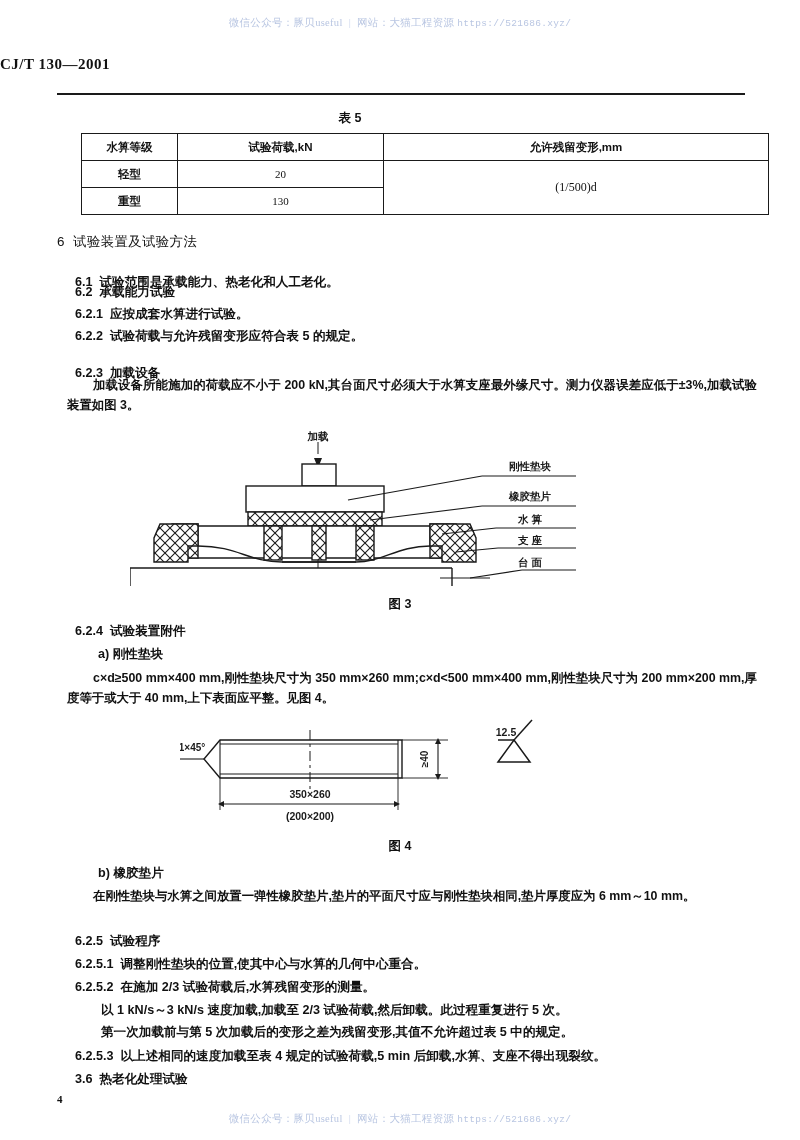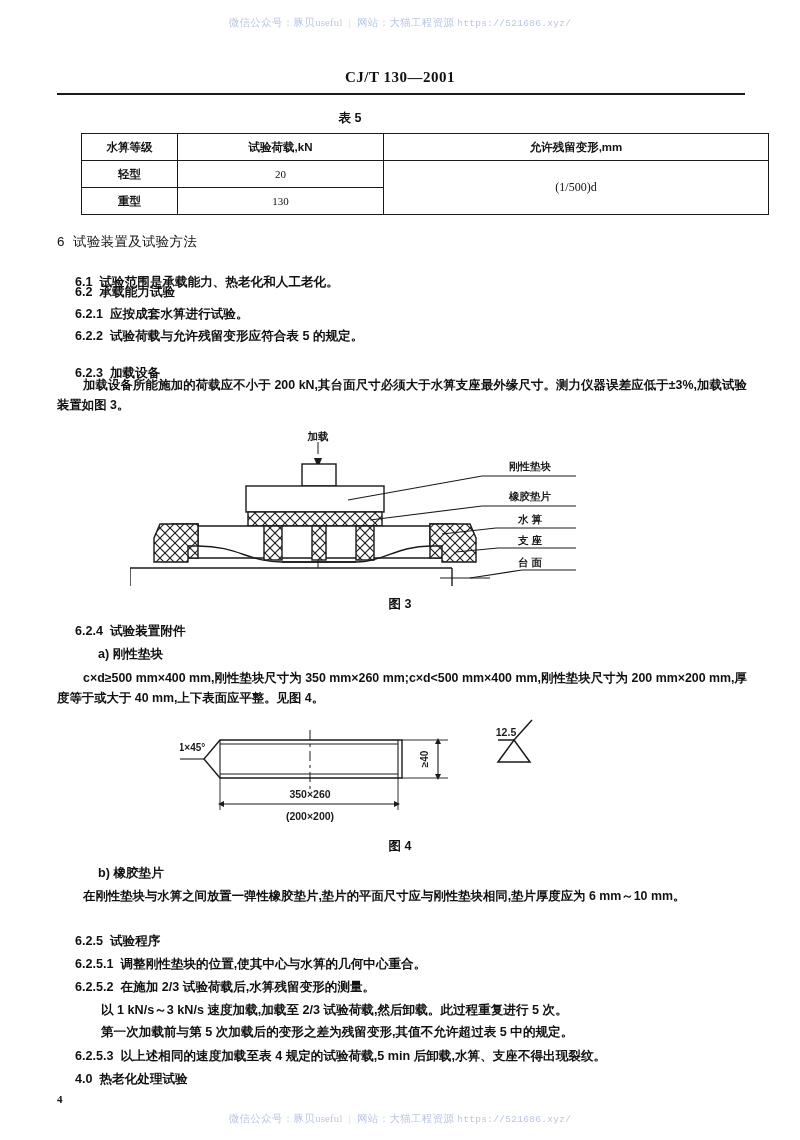--- a/index.html
+++ b/index.html
@@ -29,24 +29,24 @@
     white-space: nowrap;
   }
   .watermark .sep { padding: 0 6px; color: #c8d3ea; }
   .watermark .url { font-family: "Liberation Mono", monospace; font-size: 9.5px; }
   #wm-top { top: 16px; }
   #wm-bottom { top: 1112px; }
 
   
   #doc-header {
     position: absolute;
-    top: 68px;
+    top: 55px;
     left: 0;
     width: 800px;
-    text-align: center;
+    text-align: left;
   }
   #doc-header .code {
     font-family: "Liberation Serif", serif;
     font-weight: bold;
     font-size: 15px;
     letter-spacing: 0.5px;
   }
   #header-rule {
     position: absolute;
     top: 93px;
@@ -110,21 +110,21 @@
     font-weight: normal;
     letter-spacing: 0.4px;
   }
   .para {
     position: absolute;
     font-size: 12.4px;
     line-height: 1.62;
     font-family: "Liberation Sans", sans-serif;
     font-weight: bold;
     width: 690px;
-    left: 57px;
+    left: 67px;
     text-align: justify;
   }
   .ind { text-indent: 26px; }
 
   
   .fig-cap {
     position: absolute;
     width: 800px;
     left: 0;
     text-align: center;
@@ -300,20 +300,20 @@
 
 <div class="blk" style="left:98px; top:864px;">b) 橡胶垫片</div>
 <div class="para ind" style="top:886px;">在刚性垫块与水箅之间放置一弹性橡胶垫片,垫片的平面尺寸应与刚性垫块相同,垫片厚度应为 6 mm～10 mm。</div>
 
 <div class="blk" style="left:75px; top:932px;">6.2.5  试验程序</div>
 <div class="blk" style="left:75px; top:955px;">6.2.5.1  调整刚性垫块的位置,使其中心与水箅的几何中心重合。</div>
 <div class="blk" style="left:75px; top:978px;">6.2.5.2  在施加 2/3 试验荷载后,水箅残留变形的测量。</div>
 <div class="blk" style="left:101px; top:1001px;">以 1 kN/s～3 kN/s 速度加载,加载至 2/3 试验荷载,然后卸载。此过程重复进行 5 次。</div>
 <div class="blk" style="left:101px; top:1023px;">第一次加载前与第 5 次加载后的变形之差为残留变形,其值不允许超过表 5 中的规定。</div>
 <div class="blk" style="left:75px; top:1047px;">6.2.5.3  以上述相同的速度加载至表 4 规定的试验荷载,5 min 后卸载,水箅、支座不得出现裂纹。</div>
-<div class="blk" style="left:75px; top:1070px;">4.0  热老化处理试验</div>
+<div class="blk" style="left:75px; top:1070px;">3.6  热老化处理试验</div>
 
 <div id="page-number">4</div>
 
 <div class="watermark" id="wm-bottom">
   <span>微信公众号：豚贝useful</span><span class="sep">|</span><span>网站：大猫工程资源</span>
   <span class="url">https://521686.xyz/</span>
 </div>
 
 </body></html>

